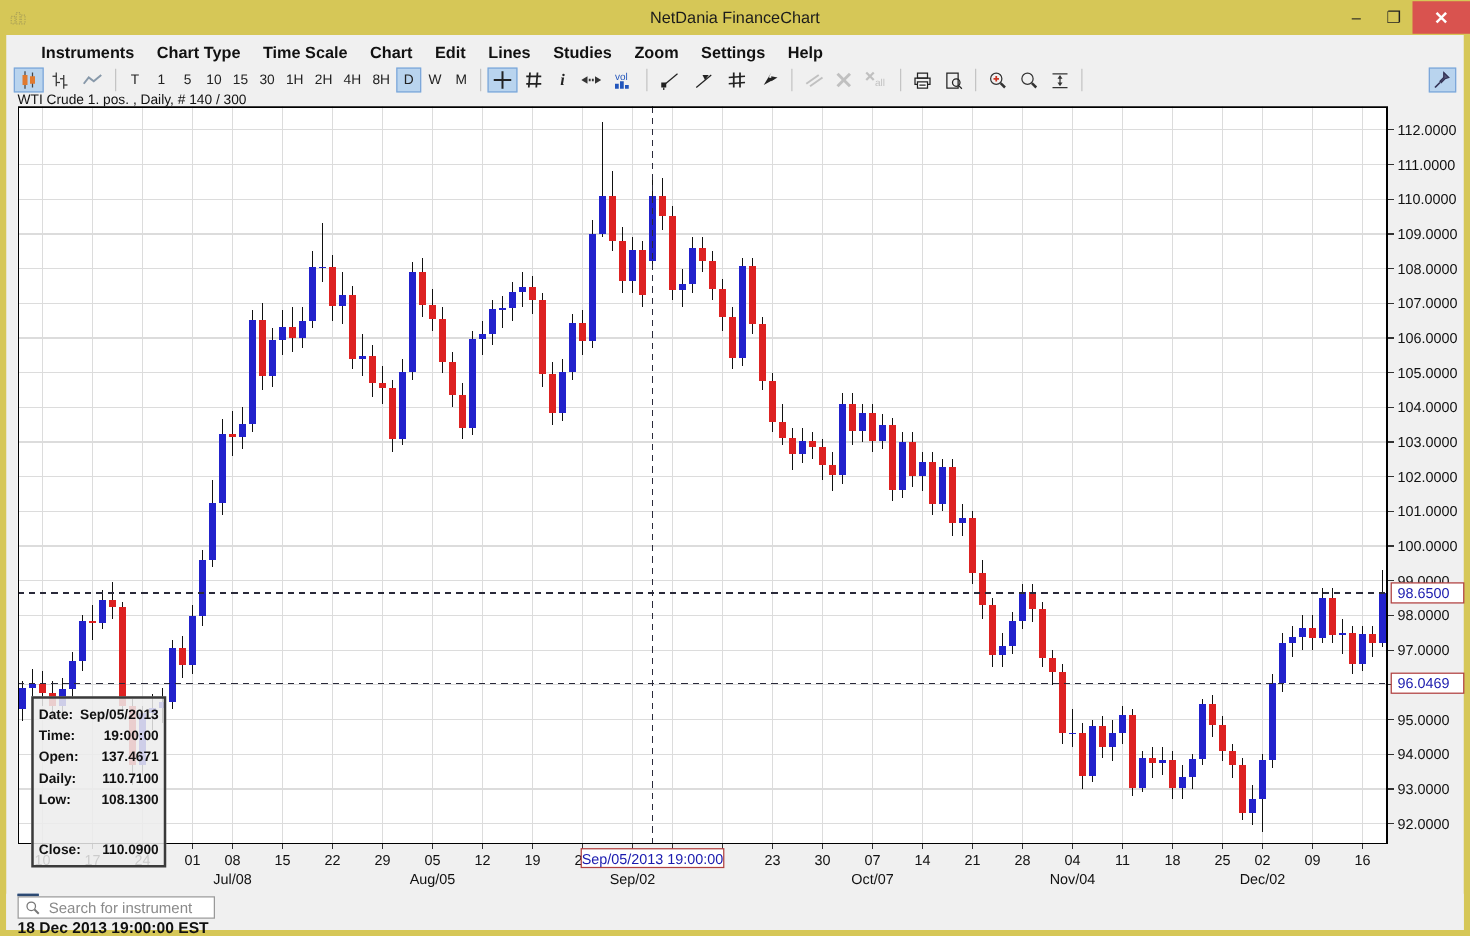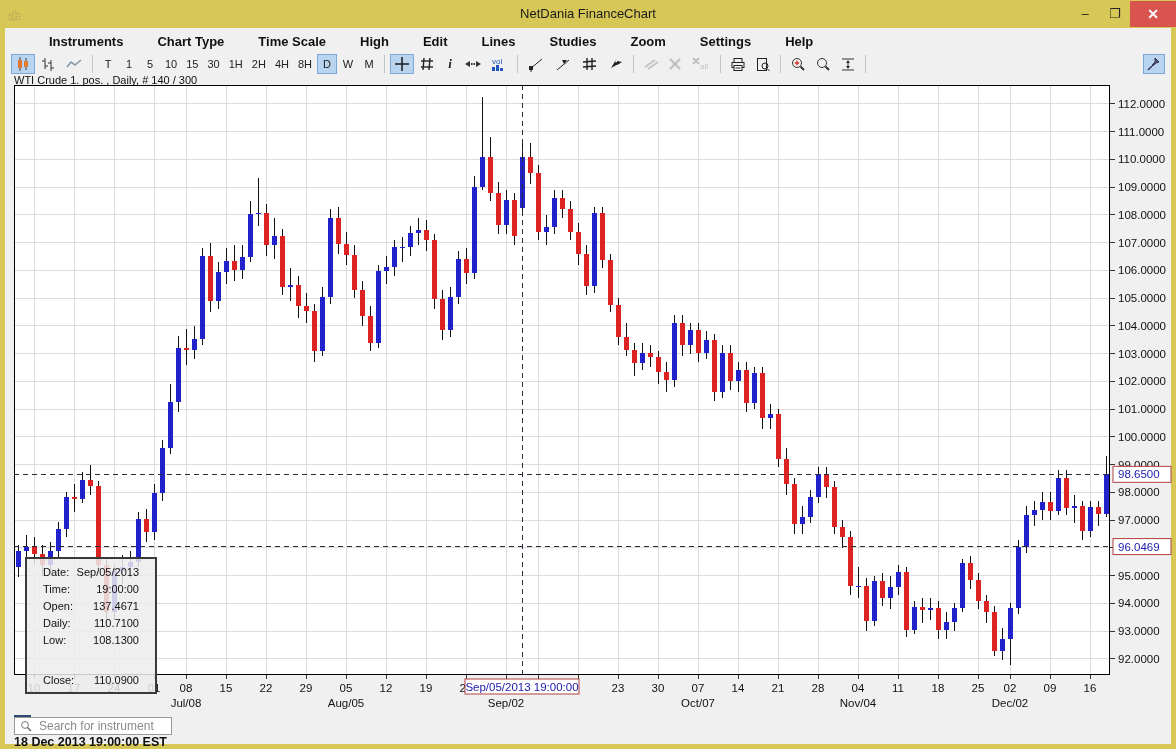--- a/index.html
+++ b/index.html
@@ -11,36 +11,36 @@
   .win-title{position:absolute;left:0;right:0;top:6px;text-align:center;font-size:13px;color:#1b1b1b;}
   .win-controls{position:absolute;right:0;top:0;height:27px;display:flex;align-items:center;}
   .wc{width:30px;height:22px;display:flex;align-items:center;justify-content:center;
       color:#222;font-size:13px;cursor:default;}
   .wc-close{width:46px;height:26px;background:#d9534f;color:#fff;font-size:14px;font-weight:bold;
             display:flex;align-items:center;justify-content:center;}
   
   .client{position:absolute;left:5px;top:28px;width:1166px;height:716px;background:#f0f0f0;}
   .menubar{position:absolute;left:0;top:2px;width:100%;height:22px;display:flex;align-items:center;
            padding-left:28px;box-sizing:border-box;gap:18px;font-size:13px;font-weight:bold;color:#111;}
-  .menu-item{cursor:default;white-space:nowrap;margin-left:16px;}
+  .menu-item{cursor:default;white-space:nowrap;}
   .toolbar{position:absolute;left:0;top:24px;width:100%;height:24px;display:flex;align-items:center;
            padding-left:6px;box-sizing:border-box;gap:1px;}
   .tbtn{height:20px;min-width:20px;padding:0 3px;display:flex;align-items:center;justify-content:center;
         font-size:11px;color:#222;border:1px solid transparent;box-sizing:border-box;}
   .tbtn.sel{background:#b9d4ee;border:1px solid #7da7d9;}
   .tbtn.dim{opacity:.45;}
   .tsep{width:1px;height:18px;background:#c4c4c4;margin:0 4px;}
   .pin-btn{position:absolute;right:6px;top:2px;}
   
   .chart-title{position:absolute;left:9px;top:46px;font-size:11px;color:#111;}
   #chart{position:absolute;left:9px;top:57px;}
   svg text{font-family:"Liberation Sans",sans-serif;}
   
   .tooltip{position:absolute;left:20px;top:529px;width:96px;background:rgba(236,236,236,.85);
-           border:2px solid #3a3a3a;padding:5px 16px;font-size:11px;color:#111;z-index:5;}
+           border:2px solid #3a3a3a;padding:5px 4px;font-size:11px;color:#111;z-index:5;font-weight:bold;}
   .tt-row{display:flex;justify-content:space-between;margin:2px 0 5px 0;white-space:nowrap;}
   .tt-row:last-child{margin-bottom:1px;margin-top:28px;}
   
   .statusbar{position:absolute;left:0;top:687px;width:100%;height:29px;display:flex;align-items:flex-start;
              padding-left:9px;box-sizing:border-box;background:#f0f0f0;flex-direction:column;}
   .status-square{width:15px;height:15px;background:#44699c;border:1px solid #2d4a73;}
   .ssep{width:1px;height:20px;background:#bbb;margin:0 8px 0 8px;}
   .ssep-dark{width:2px;height:22px;background:#8b8b8b;margin:0 10px 0 14px;}
   .search{width:146px;height:20px;border:1px solid #999;background:#fff;display:flex;align-items:center;
           gap:4px;padding:0 5px;}
@@ -71,21 +71,21 @@
       <span class="wc-close">✕</span>
     </span>
   </div>
 
   <div class="client">
 
     <div class="menubar" id="menubar">
         <span class="menu-item">Instruments</span>
         <span class="menu-item">Chart Type</span>
         <span class="menu-item">Time Scale</span>
-        <span class="menu-item">High</span>
+        <span class="menu-item">Chart</span>
         <span class="menu-item">Edit</span>
         <span class="menu-item">Lines</span>
         <span class="menu-item">Studies</span>
         <span class="menu-item">Zoom</span>
         <span class="menu-item">Settings</span>
         <span class="menu-item">Help</span>
       </div>
 
     <div class="toolbar">
       <span class="tbtn sel">

